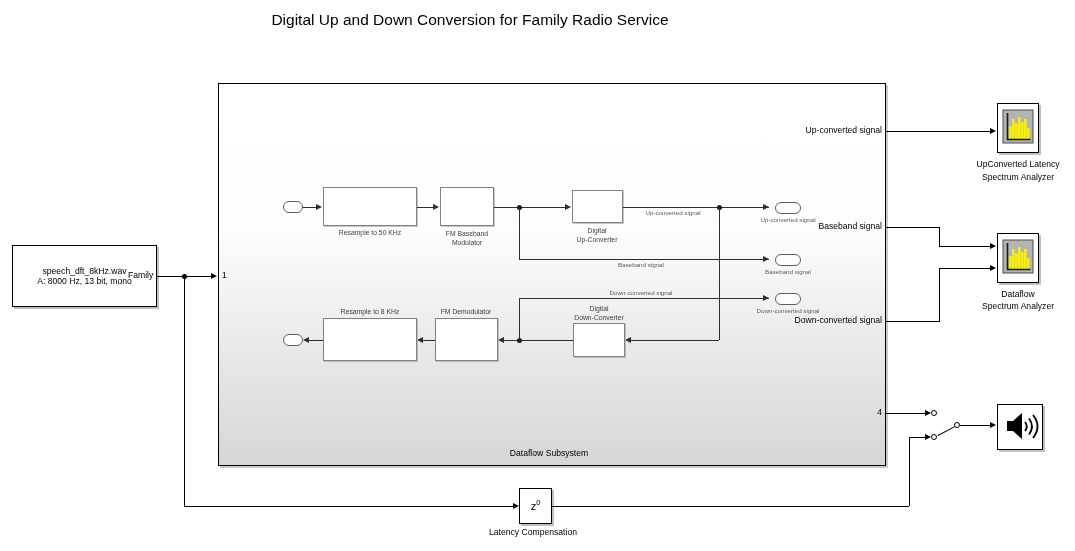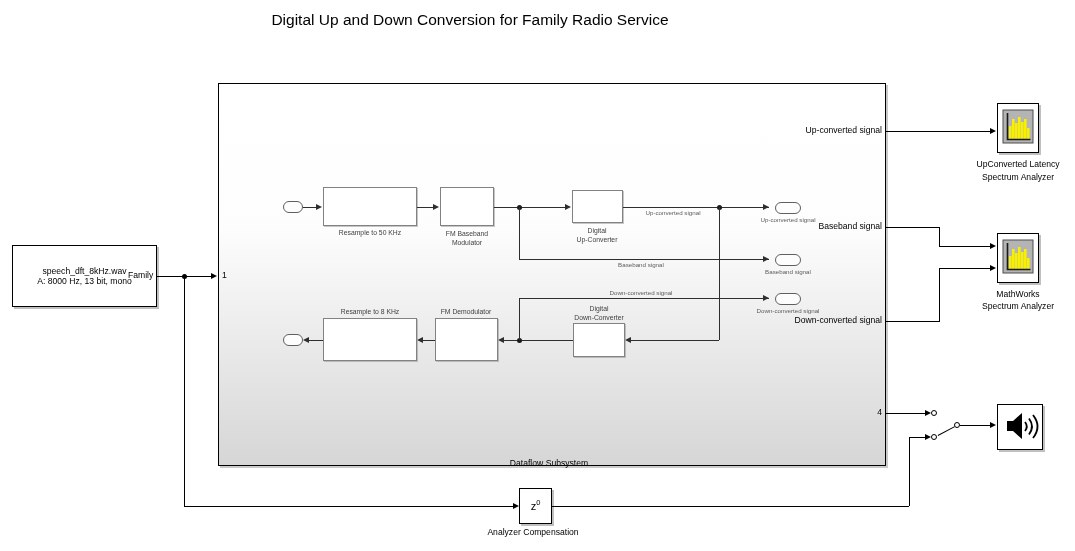--- a/index.html
+++ b/index.html
@@ -45,41 +45,41 @@
   .z-sup{font-size:7.5px;position:relative;top:-4px;}
 </style>
 </head>
 <body>
 
 <div id="canvas">
 
   <div class="title">Digital Up and Down Conversion for Family Radio Service</div>
 
   <div id="subsystem"></div>
-  <div class="plbl cx" style="left:549px;top:458px;">Dataflow Subsystem</div>
+  <div class="plbl cx" style="left:549px;top:448px;">Dataflow Subsystem</div>
 
   <div id="srcblock" class="blkd" style="left:12px;top:245px;width:145px;height:62px;">
     <div>speech_dft_8kHz.wav</div>
     <div>A: 8000 Hz, 13 bit, mono</div>
   </div>
   <div class="plbl" style="left:128px;top:270px;">Family</div>
 
   <div class="wh ext" style="left:157px;top:276px;width:56px;"></div>
   <div class="ar" style="left:211px;top:273px;"></div>
   <div class="dot" style="left:182px;top:274px;"></div>
   <div class="wv ext" style="left:184px;top:276px;height:230px;"></div>
   <div class="wh ext" style="left:184px;top:506px;width:330px;"></div>
   <div class="ar" style="left:513px;top:503px;"></div>
   <div class="plbl" style="left:222px;top:270px;">1</div>
 
   <div id="z0block" class="blkd" style="left:519px;top:488px;width:33px;height:36px;">
     <span class="z-base">z</span>
       <span class="z-sup">0</span>
   </div>
-  <div class="plbl cx" style="left:533px;top:527px;">Analyzer Compensation</div>
+  <div class="plbl cx" style="left:533px;top:527px;">Latency Compensation</div>
   <div class="wh ext" style="left:552px;top:506px;width:357px;"></div>
   <div class="wv ext" style="left:909px;top:437px;height:69px;"></div>
   <div class="wh ext" style="left:909px;top:437px;width:16px;"></div>
 
   <div class="oval" style="left:283px;top:201px;"></div>
   <div class="wh" style="left:303px;top:207px;width:14px;"></div>
   <div class="ar" style="left:316px;top:204px;border-left-color:#2e2e2e;"></div>
 
   <div class="blk" style="left:323px;top:187px;width:94px;height:39px;"></div>
   <div class="lbl cx" style="left:370px;top:229px;">Resample to 50 KHz</div>
@@ -176,21 +176,21 @@
       <rect x="11" y="22" width="2.6" height="13" fill="#f9f000"></rect>
       <rect x="14" y="15" width="2.6" height="20" fill="#f9f000"></rect>
       <rect x="17" y="19" width="2.6" height="16" fill="#f9f000"></rect>
       <rect x="20" y="13" width="2.6" height="22" fill="#f9f000"></rect>
       <rect x="23" y="18" width="2.6" height="17" fill="#f9f000"></rect>
       <rect x="26" y="15" width="2.6" height="20" fill="#f9f000"></rect>
       <rect x="29" y="24" width="2.6" height="11" fill="#f9f000"></rect>
       <path d="M9.5,9 V35.5 H32.5" stroke="#1a1a1a" stroke-width="1.6" fill="none"></path>
     </svg>
   </div>
-  <div class="plbl cx" style="left:1018px;top:289px;">MathWorks</div>
+  <div class="plbl cx" style="left:1018px;top:289px;">Dataflow</div>
   <div class="plbl cx" style="left:1018px;top:301px;">Spectrum Analyzer</div>
 
   <div class="wh ext" style="left:886px;top:413px;width:39px;"></div>
   <div class="ar" style="left:925px;top:410px;"></div>
   <div class="contact" style="left:931px;top:410px;"></div>
   <div class="ar" style="left:925px;top:434px;"></div>
   <div class="contact" style="left:931px;top:434px;"></div>
   <div class="arm" style="left:938px;top:435px;width:19px;transform:rotate(-28deg);"></div>
   <div class="contact" style="left:954px;top:422px;"></div>
   <div class="wh ext" style="left:960px;top:425px;width:30px;"></div>

